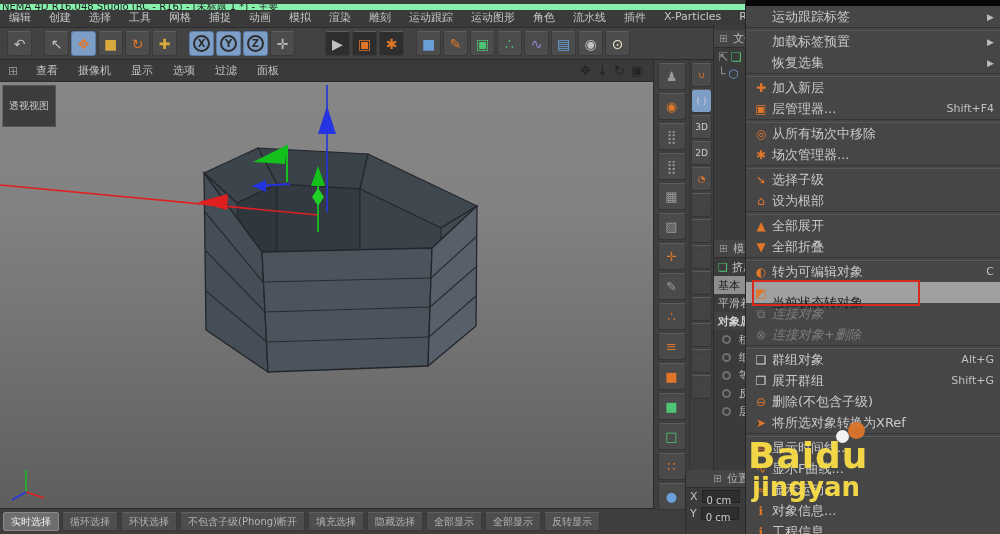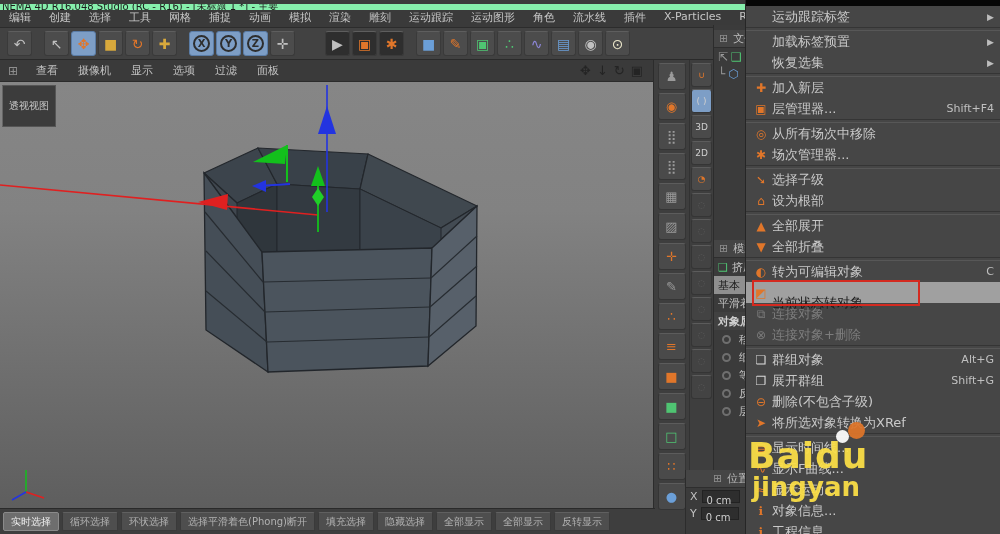--- a/index.html
+++ b/index.html
@@ -92,21 +92,21 @@
   
   .ctx { position:absolute; left:745px; top:0; width:255px; height:534px; background:#464646;
     border-left:1px solid #262626; z-index:50; }
   .ctxtop { height:6px; background:#070707; }
   .mi { height:21px; display:flex; align-items:center; padding:0 6px 0 4px; cursor:pointer; }
   .mi .ic { width:22px; text-align:center; font-size:12px; color:#e0762a; flex:0 0 22px; }
   .mi .ic.gray { color:#7a7a7a; } .mi .ic.white { color:#d8d8d8; }
   .mi .lb { font-size:13px; color:#c9c9c9; white-space:nowrap; overflow:hidden; flex:1; }
   .mi .sc { font-size:11px; color:#c0c0c0; padding-left:8px; }
   .mi .ar { font-size:9px; color:#bdbdbd; padding-left:8px; }
-  .mi.dis .lb, .mi.dis .sc { color:#7d7d7d; }
+  .mi.dis .lb, .mi.dis .sc { color:#7d7d7d;font-style:italic; }
   .mi.sel { background:#a0a0a0; }
   .mi.sel .lb { color:#1b1b1b;margin-top:20px; }
   .msep { height:4px; border-top:1px solid #353535; border-bottom:1px solid #575757; margin:0; }
   .redbox { position:absolute; left:6px; top:280px; width:168px; height:26px;
     border:2px solid #d42a20; z-index:60; pointer-events:none; }
 
   
   .wm { position:absolute; left:748px; top:438px; z-index:70; color:#fde047; opacity:.93; pointer-events:none; }
   .wm .l1 { font-size:36px; font-weight:bold; letter-spacing:1px; line-height:36px; }
   .wm .l2 { font-size:26px; font-weight:bold; line-height:26px; margin-left:4px; }
@@ -410,21 +410,21 @@
     <div class="crow">
       <span>Y</span>
       <span class="cval">0 cm</span>
     </div>
   </div>
 
   <div class="bottombar">
     <span class="bbtn hl">实时选择</span>
     <span class="bbtn">循环选择</span>
     <span class="bbtn">环状选择</span>
-    <span class="bbtn">选择平滑着色(Phong)断开</span>
+    <span class="bbtn">不包含子级(Phong)断开</span>
     <span class="bbtn">填充选择</span>
     <span class="bbtn">隐藏选择</span>
     <span class="bbtn">全部显示</span>
     <span class="bbtn">全部显示</span>
     <span class="bbtn">反转显示</span>
   </div>
 
   <div class="ctx">
     <div class="ctxtop"></div>
 

